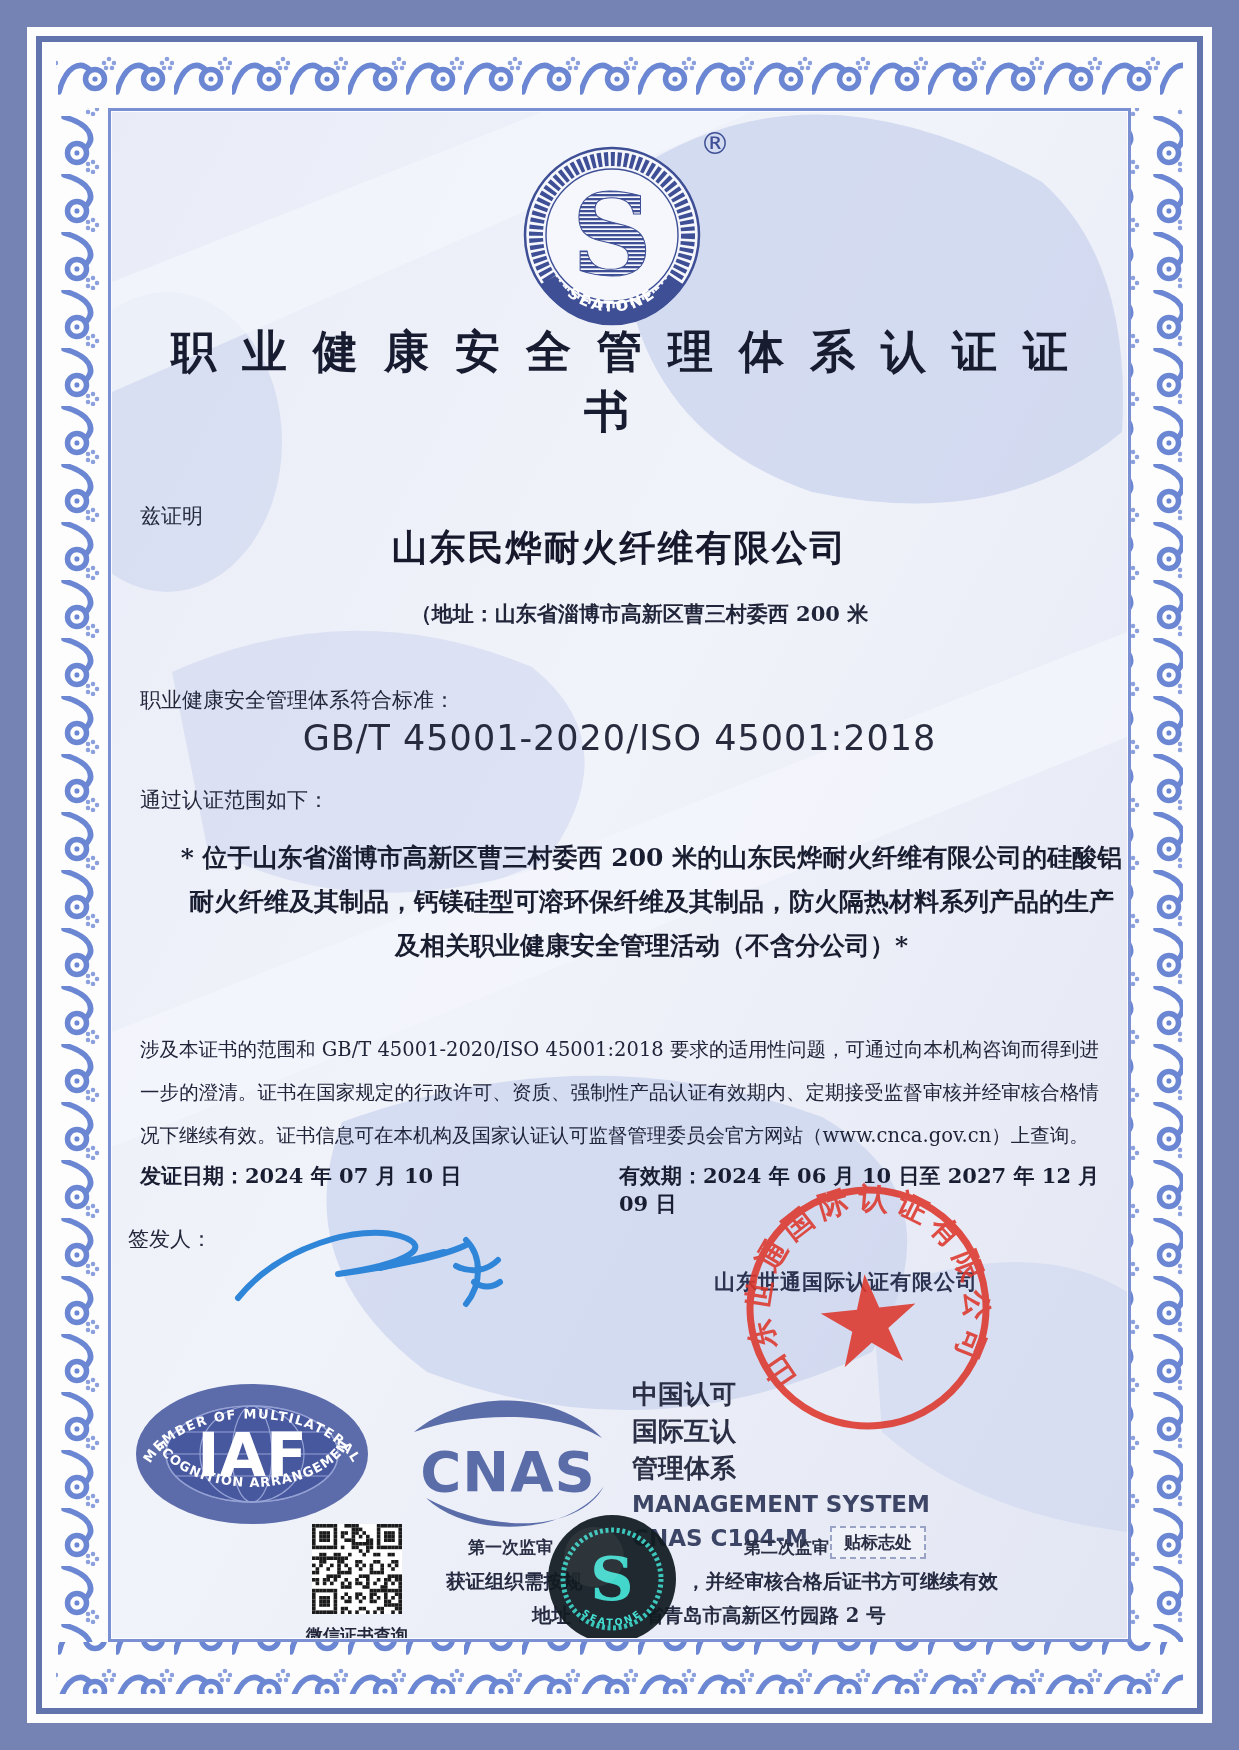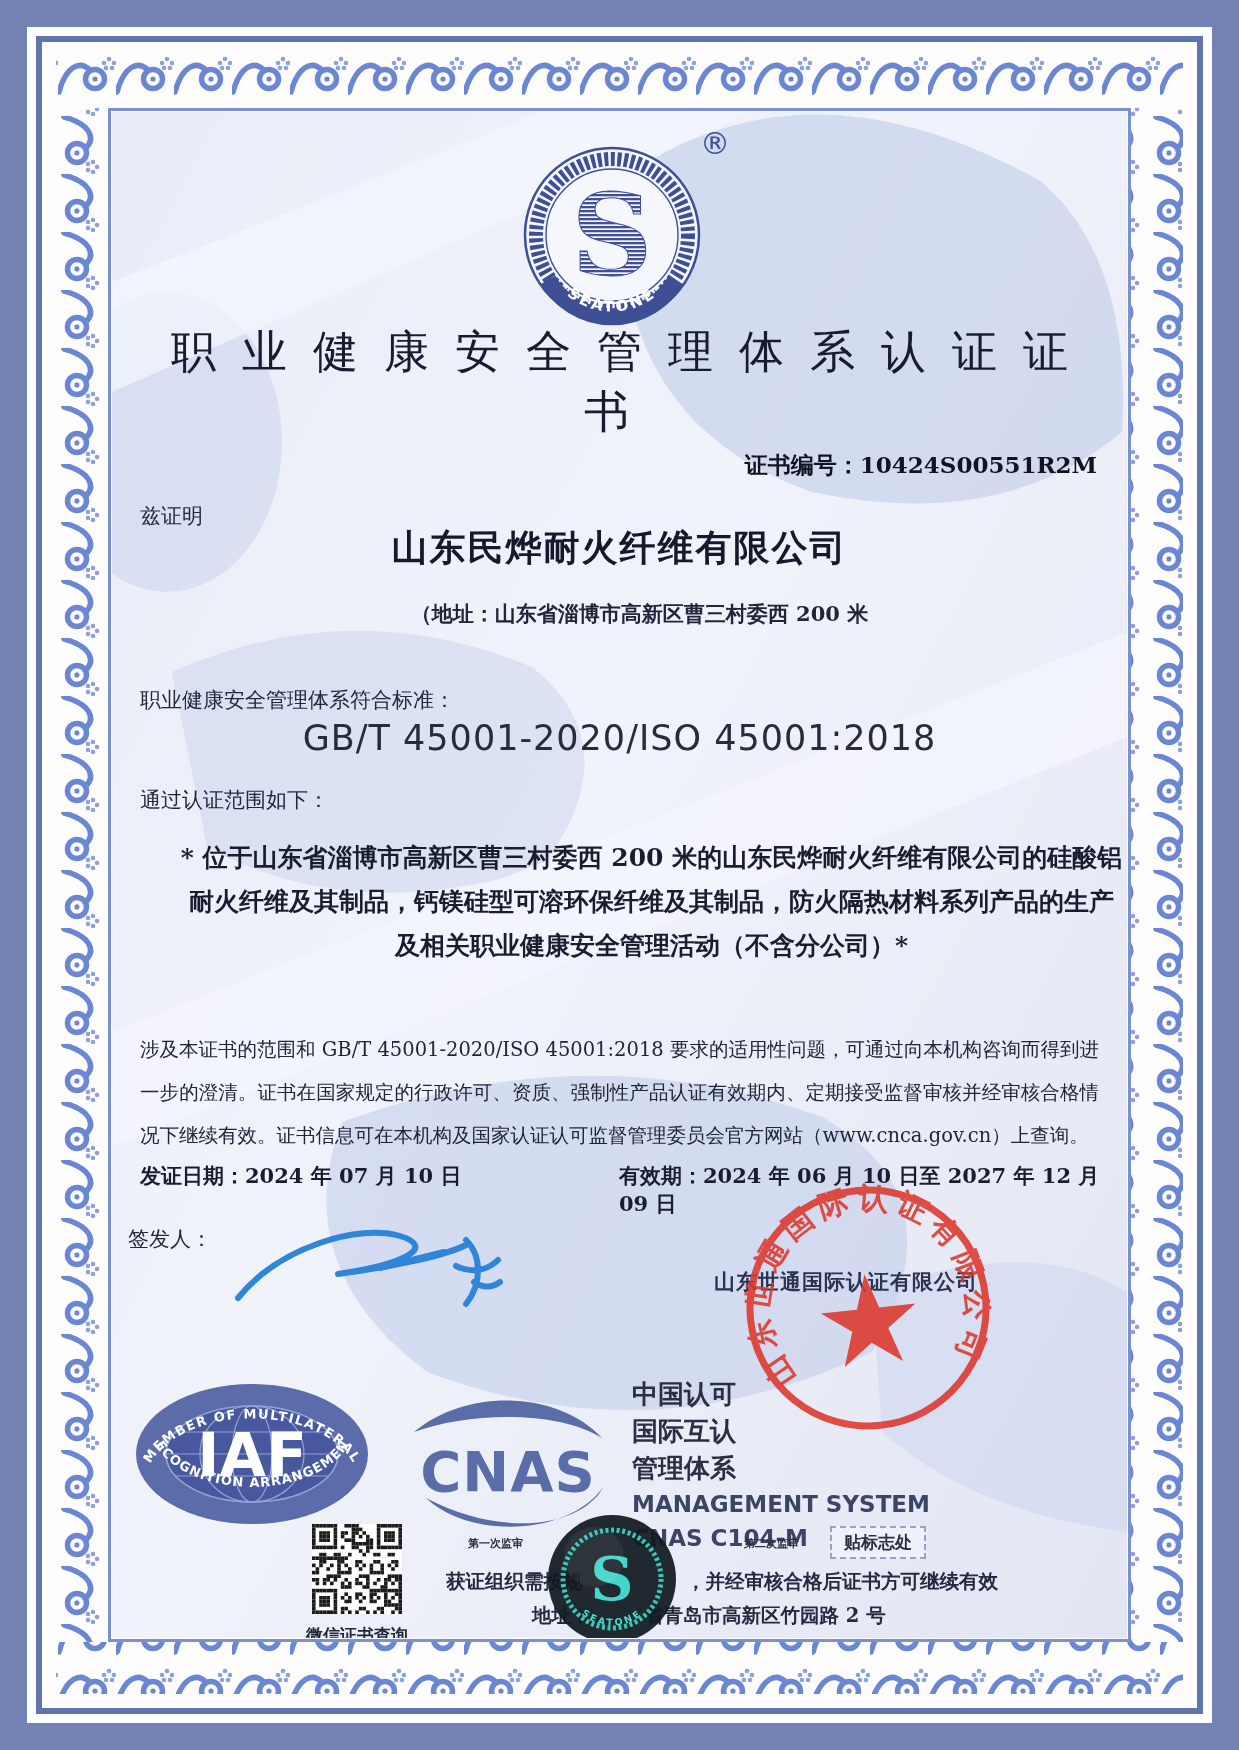--- a/index.html
+++ b/index.html
@@ -7,37 +7,37 @@
         font-family:"DejaVu Serif",serif;color:#1c2134;overflow:hidden;}
   .frame-white{position:absolute;inset:27px;background:#fdfdfe;}
   .frame-line{position:absolute;inset:36px;border:6px solid #6274ae;}
   svg.band{position:absolute;left:0;top:0;}
   .content{position:absolute;left:112px;top:112px;width:1015px;height:1526px;
            background:linear-gradient(118deg,#e9ecf7 0%,#f1f3fa 45%,#e2e6f3 100%);overflow:hidden;}
   .a{position:absolute;}
   .wm{position:absolute;left:0;top:0;z-index:0;}
   .z1{z-index:1;} .z2{z-index:2;} .z3{z-index:3;} .z5{z-index:5;} .z6{z-index:6;}
   .logo-wrap{left:50%;top:10px;transform:translateX(-50%);}
-  .title{left:0;top:210px;width:100%;text-align:center;font-size:45px;font-weight:normal;
+  .title{left:0;top:210px;width:100%;text-align:center;font-size:45px;font-weight:bold;
          letter-spacing:26px;text-indent:26px;color:#181c30;}
   .certno{top:338px;right:30px;font-size:23px;font-weight:bold;color:#101322;}
   .label-line{font-size:21px;color:#23283c;}
   .company{left:0;top:412px;width:100%;text-align:center;font-size:36px;font-weight:bold;
            letter-spacing:2px;color:#15192b;}
   .addr{left:0;width:100%;text-align:center;font-size:21px;font-weight:600;color:#20253a;}
   .standard{left:0;top:606px;width:100%;text-align:center;font-size:35px;font-weight:500;
             font-family:"DejaVu Sans",sans-serif;color:#272b3d;letter-spacing:1px;}
   .scope{left:0;width:100%;text-align:center;font-size:25px;font-weight:bold;color:#191d30;line-height:44px;}
   .note{left:28px;top:916px;width:959px;font-size:19.5px;line-height:43px;text-align:justify;color:#20253a;}
   .dateline{font-size:21px;font-weight:600;color:#181d31;}
   .certifier-name{left:600px;top:1156px;width:268px;text-align:center;font-size:21px;
                   font-weight:bold;color:#2c3350;letter-spacing:1px;}
   .cnas-cn{font-size:26px;font-weight:600;line-height:37px;color:#2a2f45;}
   .cnas-en{font-family:"DejaVu Sans",sans-serif;font-size:23px;font-weight:bold;color:#3c4566;line-height:34px;}
-  .small-b{font-size:11px;font-weight:600;color:#2a2f45;}
+  .small-b{font-size:17px;font-weight:600;color:#2a2f45;}
   .foot-line{font-size:19.5px;font-weight:600;color:#252a40;}
   .sticker-box{border:2px dashed #99a3c6;padding:3px 12px;font-size:17px;font-weight:600;color:#2a2f45;background:rgba(255,255,255,.35);}
   .qr-caption{left:184px;top:1512px;width:122px;text-align:center;font-size:17px;font-weight:bold;color:#22263a;}
 </style>
 </head>
 <body>
 
 <div class="page">
   <div class="frame-white"></div>
   <div class="frame-line"></div>
@@ -107,23 +107,20 @@
         <path id="seatArc" d="M 48 152 A 70 70 0 0 0 172 152" fill="none"></path>
         <text font-family="DejaVu Sans, sans-serif" font-size="15" font-weight="bold" fill="#ffffff" letter-spacing="3">
           <textPath href="#seatArc" startOffset="50%" text-anchor="middle">·SEATONE·</textPath>
         </text>
         <text x="213" y="32" text-anchor="middle" font-size="30" fill="#3e4f96" font-family="DejaVu Sans, sans-serif">®</text>
       </svg>
     </div>
 
     <div class="a z1 title">职业健康安全管理体系认证证书</div>
 
-    <div class="a z1 certno">
-      <span>证书编号：</span><span>10424S00551R2M</span>
-    </div>
 
     <div class="a z1 label-line" style="left:28px;top:390px;">兹证明</div>
 
     <div class="a z1 company">山东民烨耐火纤维有限公司</div>
 
     <div class="a z1 addr" style="top:488px;margin-left:20px;">（地址：山东省淄博市高新区曹三村委西 200 米</div>
 
     <div class="a z1 label-line" style="left:28px;top:574px;">职业健康安全管理体系符合标准：</div>
     <div class="a z1 standard">GB/T 45001-2020/ISO 45001:2018</div>
     <div class="a z1 label-line" style="left:28px;top:674px;">通过认证范围如下：</div>

